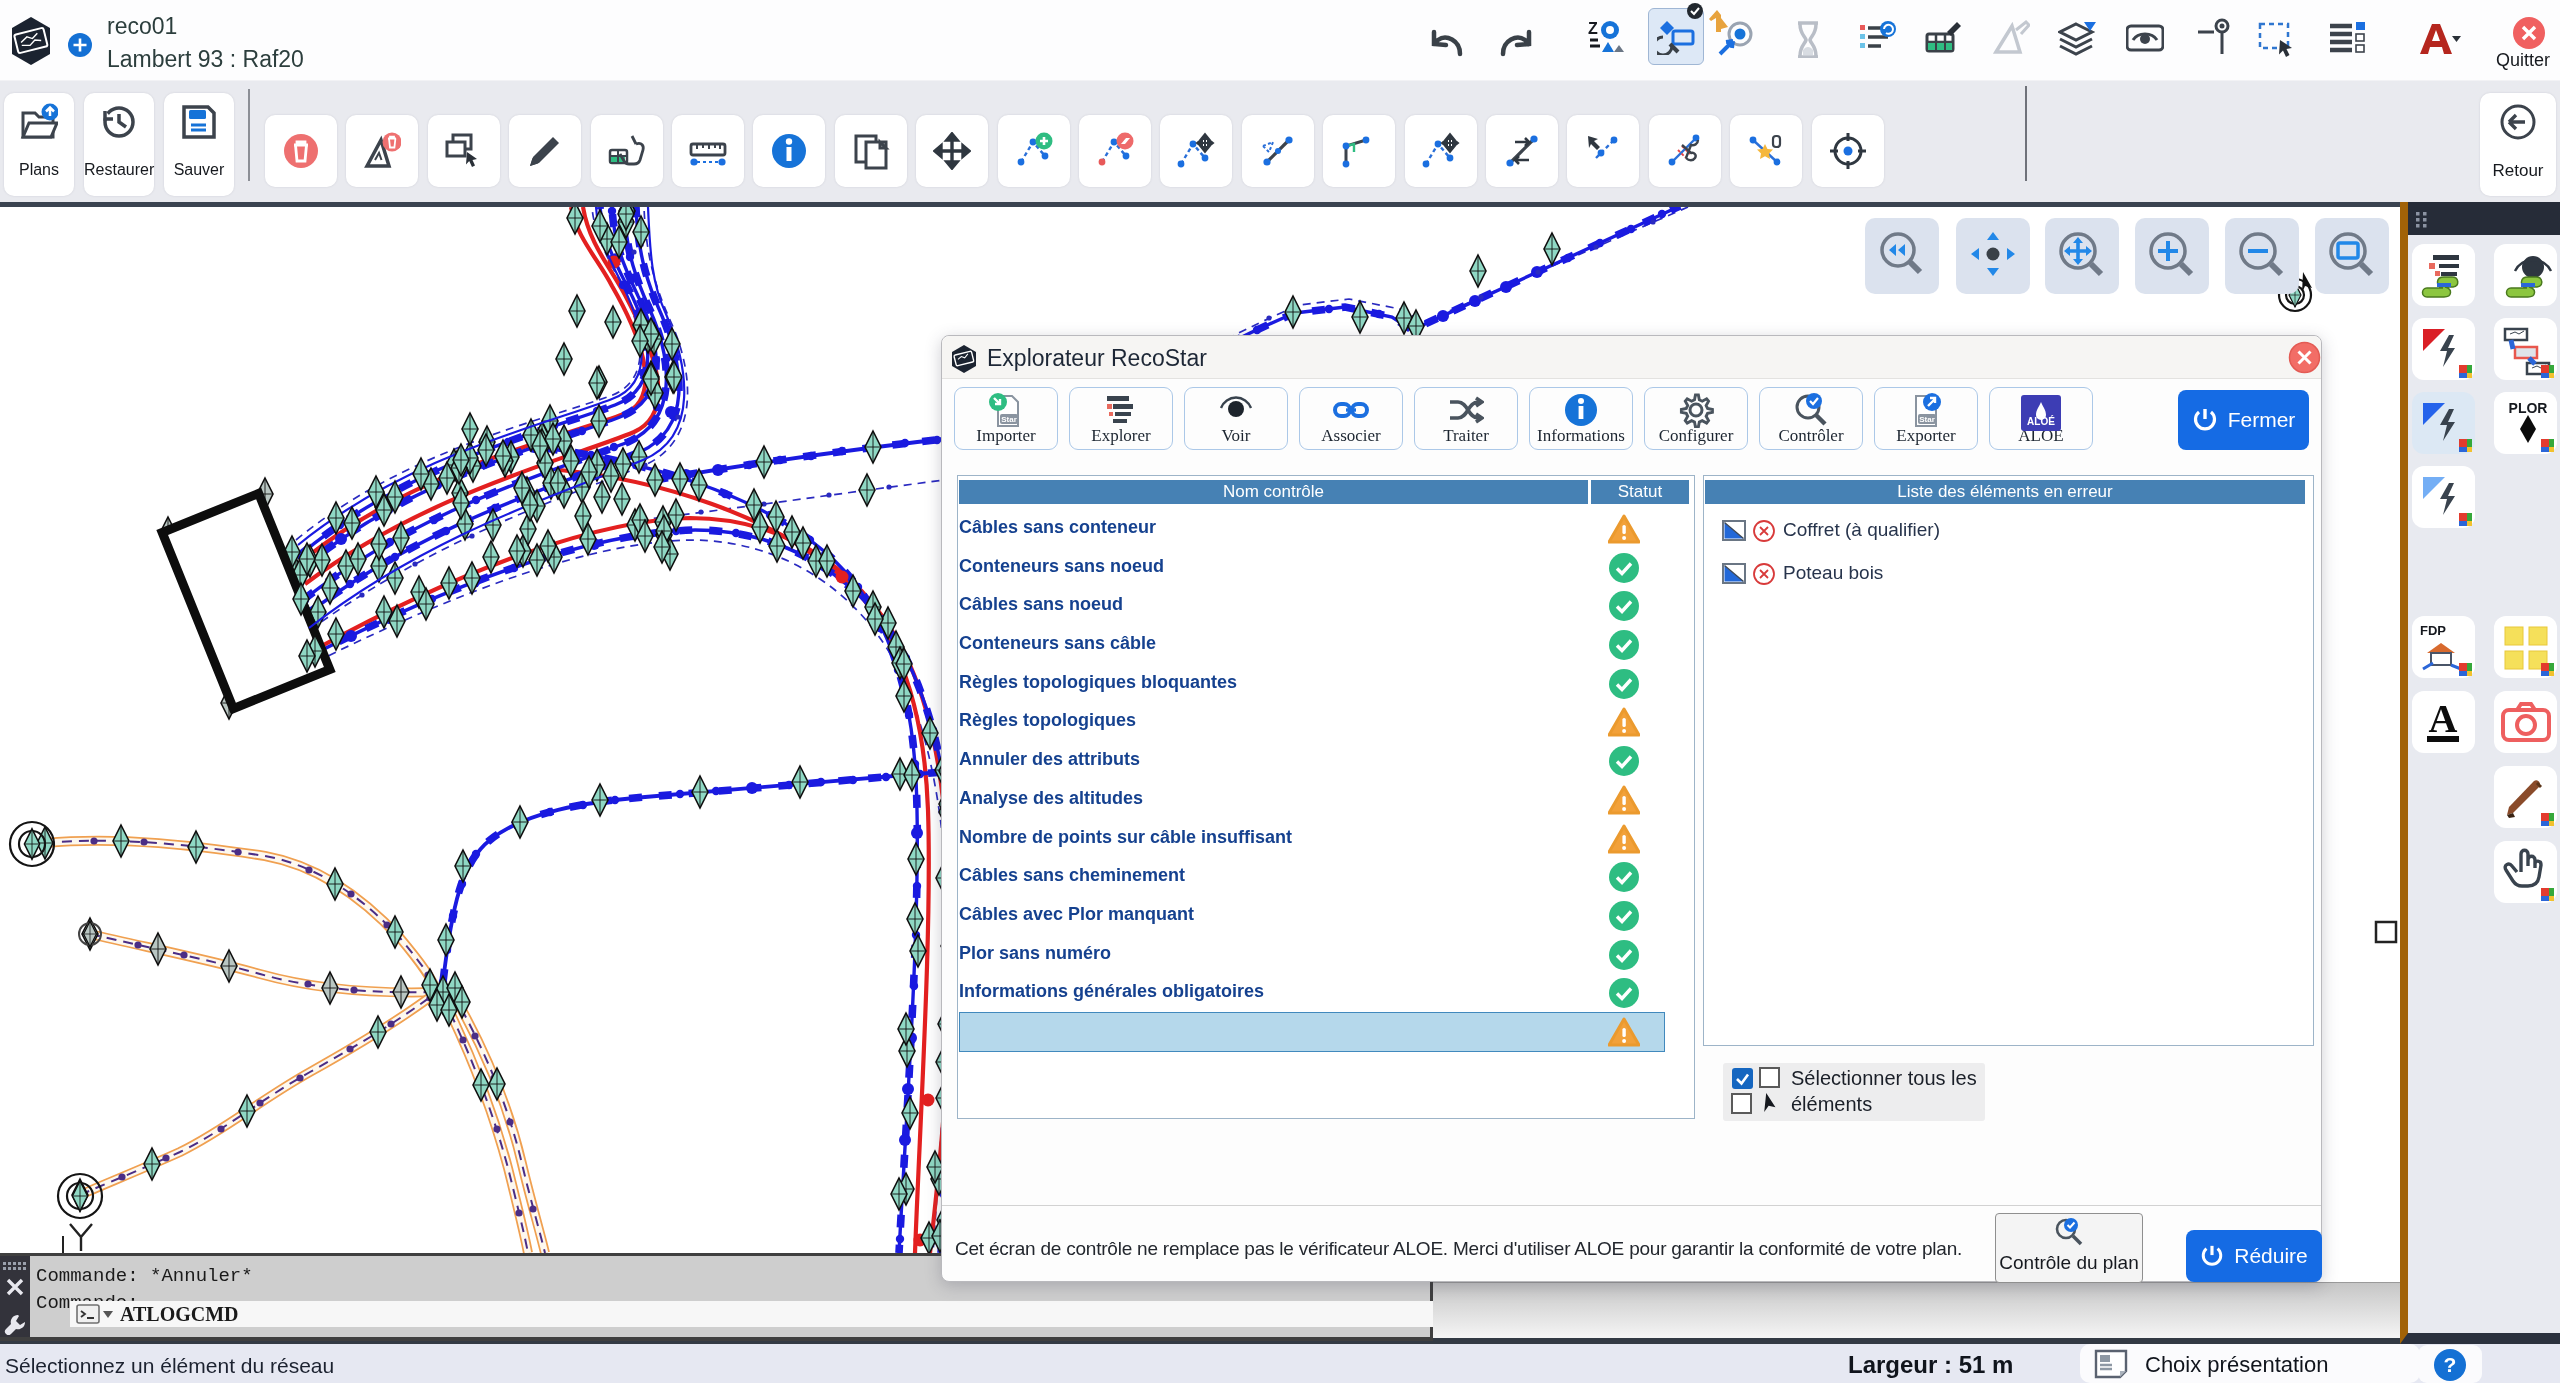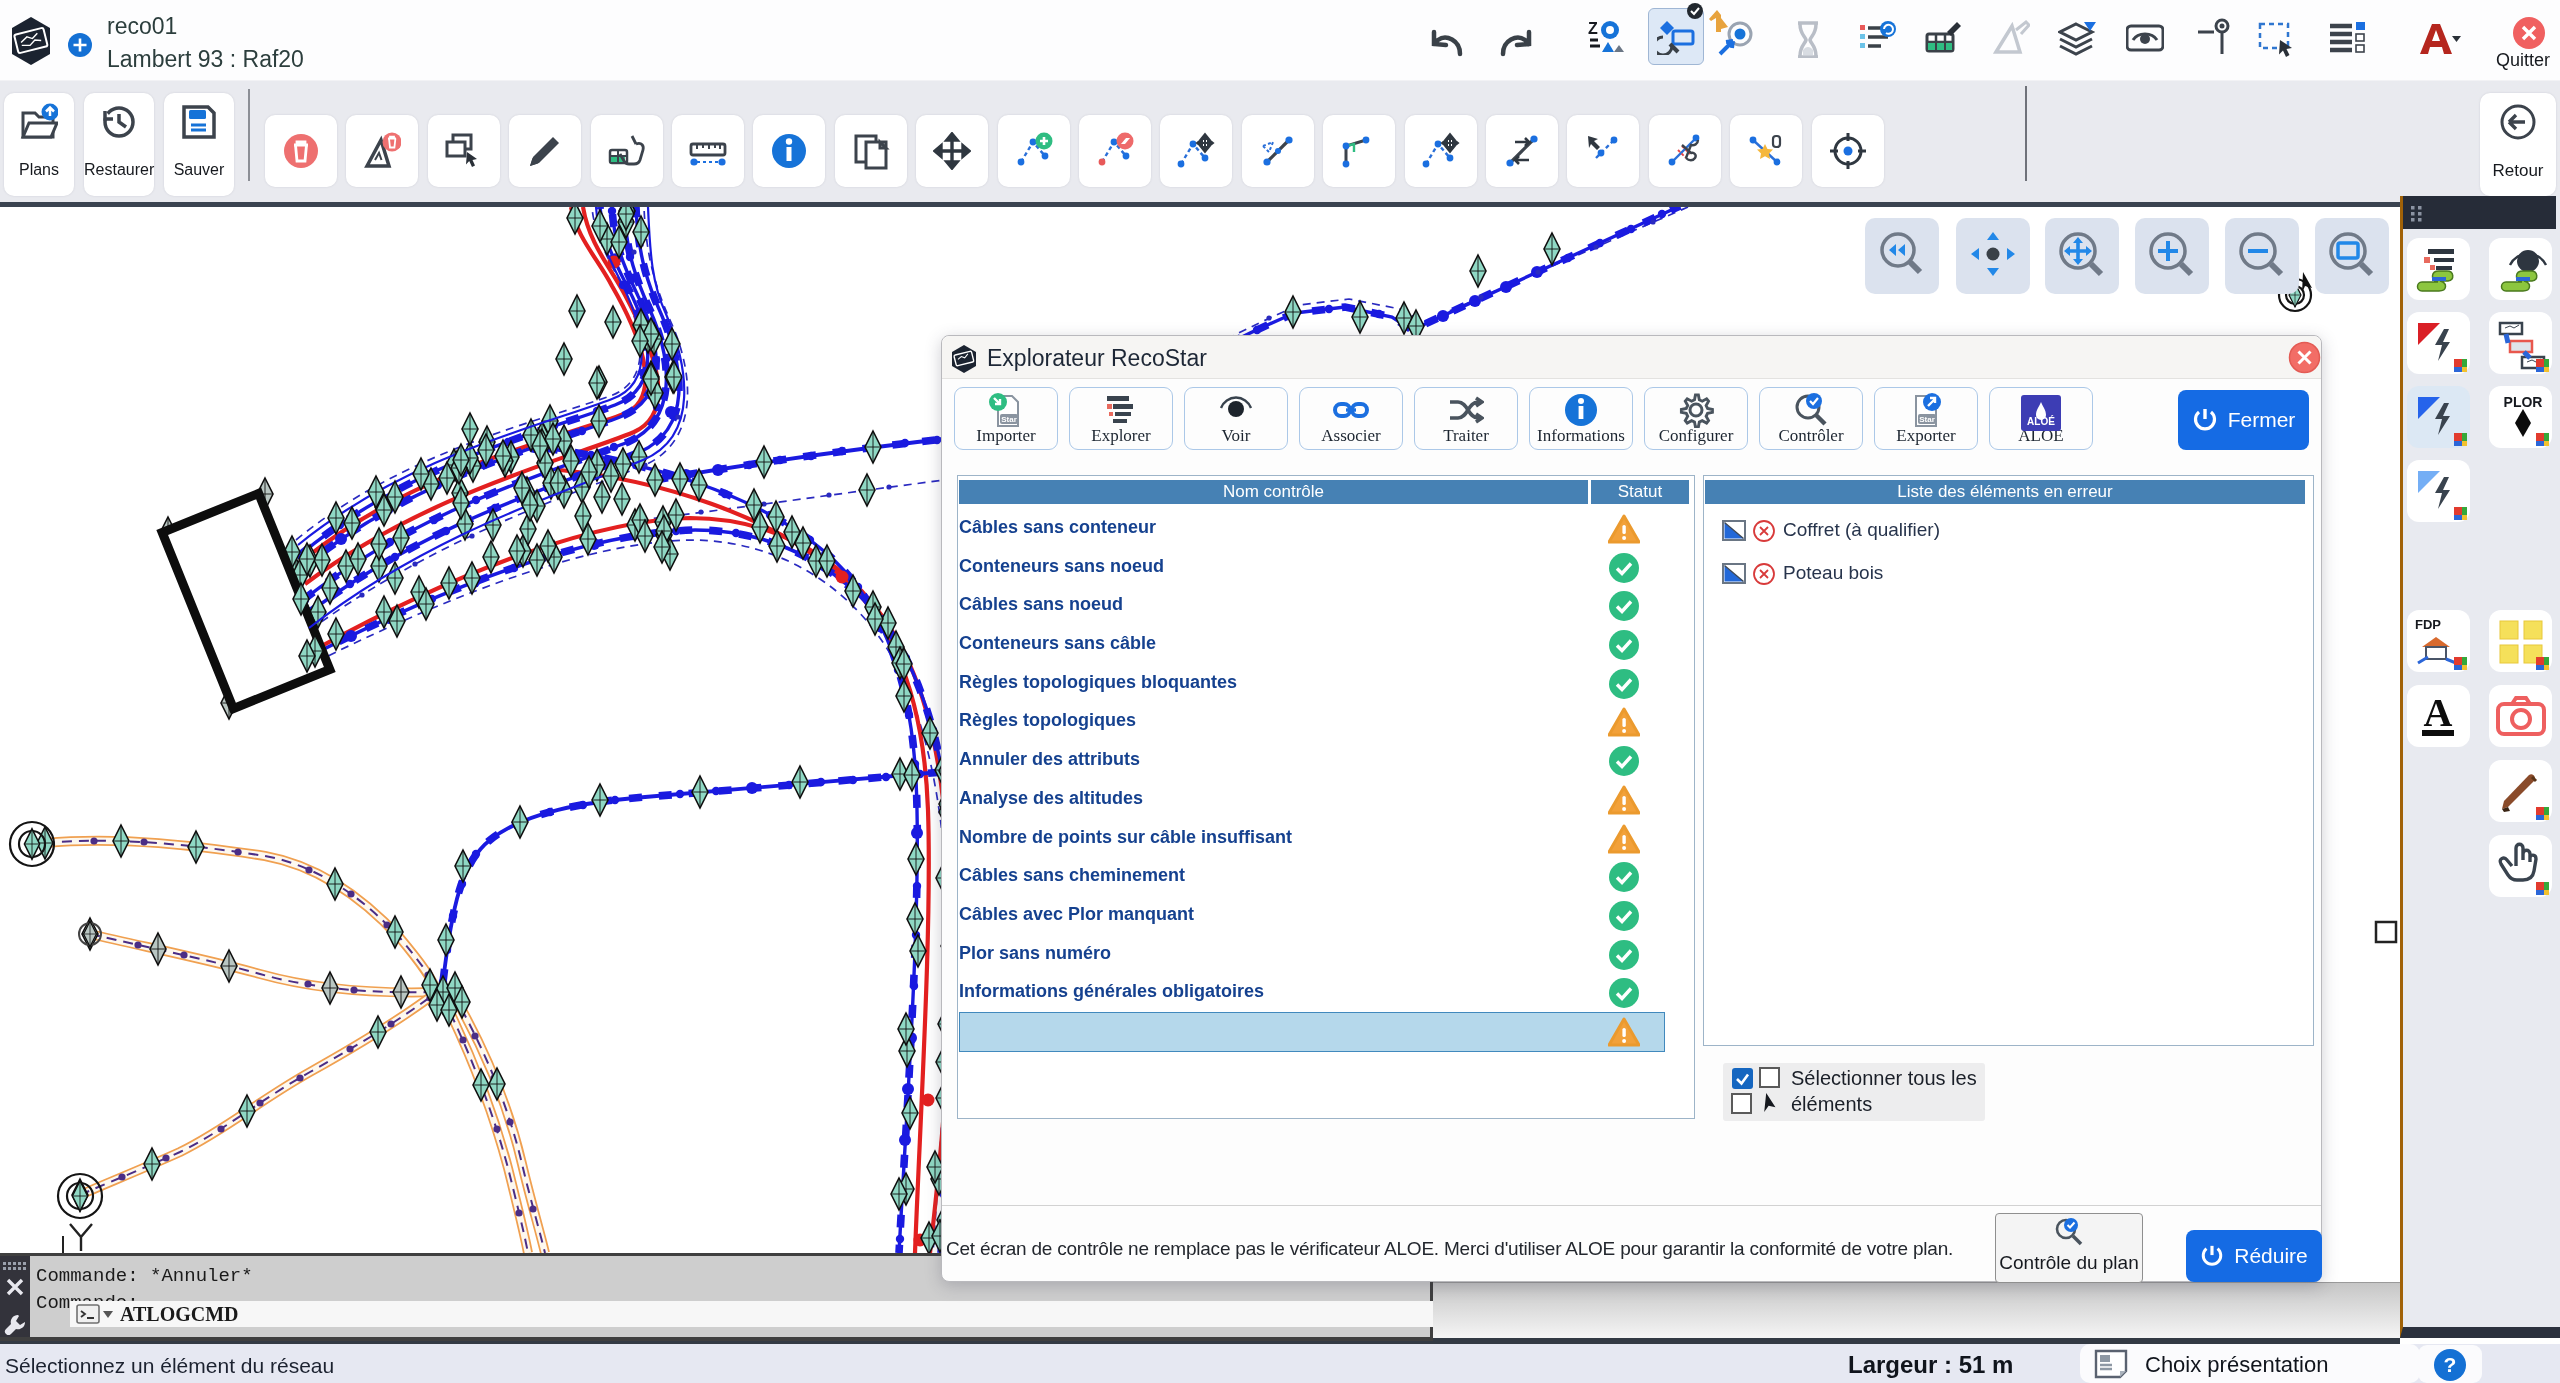--- a/index.html
+++ b/index.html
@@ -20,21 +20,21 @@
 
 #console { left:0; top:1253px; width:1433px; height:88px; background:#cecece; border-top:3px solid #3f3f3f; border-right:3px solid #3f3f3f; border-bottom:4px solid #3f3f3f; }
 #console .iconcol { position:absolute; left:0; top:0; width:30px; height:81px; background:#33333b; }
 #console .log { position:absolute; left:30px; top:0px; width:1400px; height:55px; color:#1a1a1a; font-family:"Liberation Mono",monospace; font-size:19px; }
 #console .inrow { position:absolute; left:30px; top:45px; width:1400px; height:26px; background:#f7f7f7; font-family:Liberation Serif, serif;margin-left:40px; }
 
 
 #statusbar { left:0; top:1344px; width:2560px; height:39px; background:#e6e8f2; color:#1c2230; font-size:21px; }
 
 
-#sidebar { left:2400px; top:196px; width:160px; height:1142px; background:#e8eaf0; border-left:3px solid #a16207; border-bottom:11px solid #2b313e; }
+#sidebar { left:2400px; top:202px; width:160px; height:1142px; background:#e8eaf0; border-left:8px solid #a16207; border-bottom:11px solid #2b313e; }
 #sidebar .shead { position:absolute; left:0; top:0; width:153px; height:33px; background:#262c38; }
 .sbtn { position:absolute; width:63px; height:62px; background:#fff; border-radius:12px; }
 
 
 #dialog { left:941px; top:335px; width:1381px; height:947px; background:#fdfdfd; border:1px solid #b9b9bd; border-radius:8px; box-shadow:0 4px 16px rgba(60,60,80,.25); }
 #dialog .dtitle { position:absolute; left:0; top:0; width:100%; height:43px; background:#f6f5f3; border-bottom:1px solid #e3e2e0; border-radius:8px 8px 0 0; }
 .dtb { position:absolute; top:51px; width:104px; height:63px; background:#fdfdfd; border:1.5px solid #abc8e8; border-radius:9px; text-align:center; }
 .dtb .lab { position:absolute; bottom:3px; width:100%; font-size:17px; color:#1c2530;font-family:Liberation Serif, serif; }
 .bluebtn { position:absolute; background:#156be4; border-radius:8px; color:#fff; display:flex; align-items:center; justify-content:center; font-size:21px; }
 .tblhead { position:absolute; top:144px; height:24px; background:#4681b4; color:#fff; font-size:17px; text-align:center; line-height:24px; }
@@ -2050,21 +2050,21 @@
         <path d="M6 12 l4.5 4.5 L17 7.5" stroke="#fff" stroke-width="2.6" fill="none"></path>
       </svg>
     <div class="abs" style="left:817px;top:731px;width:21px;height:21px;background:#fff;border:2px solid #5a5a5a"></div>
     <div class="abs" style="left:849px;top:731px;font-size:20px;color:#1a1f28">Sélectionner tous les</div>
     <div class="abs" style="left:789px;top:757px;width:21px;height:21px;background:#fff;border:2px solid #5a5a5a"></div>
     <svg class="abs" style="left:818px;top:757px" width="20" height="22">
         <path d="M4 1 l12 12 -7 0 -3 7 z" fill="#16191f" transform="rotate(12 10 11)"></path>
       </svg>
     <div class="abs" style="left:849px;top:757px;font-size:20px;color:#1a1f28">éléments</div>
     <div class="abs" style="left:0;top:869px;width:1379px;height:1px;background:#d2d2d2"></div>
-    <div class="abs" style="left:4px;top:902px;font-size:19px;letter-spacing:-0.22px;color:#23272e">Cet écran de contrôle ne remplace pas le vérificateur ALOE. Merci d'utiliser ALOE pour garantir la conformité de votre plan.</div>
+    <div class="abs" style="left:13px;top:902px;font-size:19px;letter-spacing:-0.22px;color:#23272e">Cet écran de contrôle ne remplace pas le vérificateur ALOE. Merci d'utiliser ALOE pour garantir la conformité de votre plan.</div>
     <div class="abs" style="left:1053px;top:877px;width:148px;height:70px;background:#f4f4f4;border:1px solid #8f8f8f;border-radius:4px"></div>
     <svg class="abs" style="left:1112px;top:881px" width="30" height="30">
         <circle cx="12" cy="12" r="9" fill="none" stroke="#4a545e" stroke-width="2.6"></circle>
         <path d="M19 19 l8 8" stroke="#4a545e" stroke-width="3.6"></path>
         <circle cx="17" cy="8" r="7" fill="#1b6fe0"></circle>
         <path d="M13.5 8 l2.5 2.5 4.5 -5" stroke="#fff" stroke-width="2" fill="none"></path>
       </svg>
     <div class="abs" style="left:1053px;top:916px;width:148px;text-align:center;font-size:19px;color:#16191f">Contrôle du plan</div>
     <div class="bluebtn" style="left:1244px;top:894px;width:136px;height:52px"><svg width="24" height="24" style="margin-right:10px" viewBox="0 0 26 26">
           <path d="M13 2 v10" stroke="#fff" stroke-width="3.4"></path>

